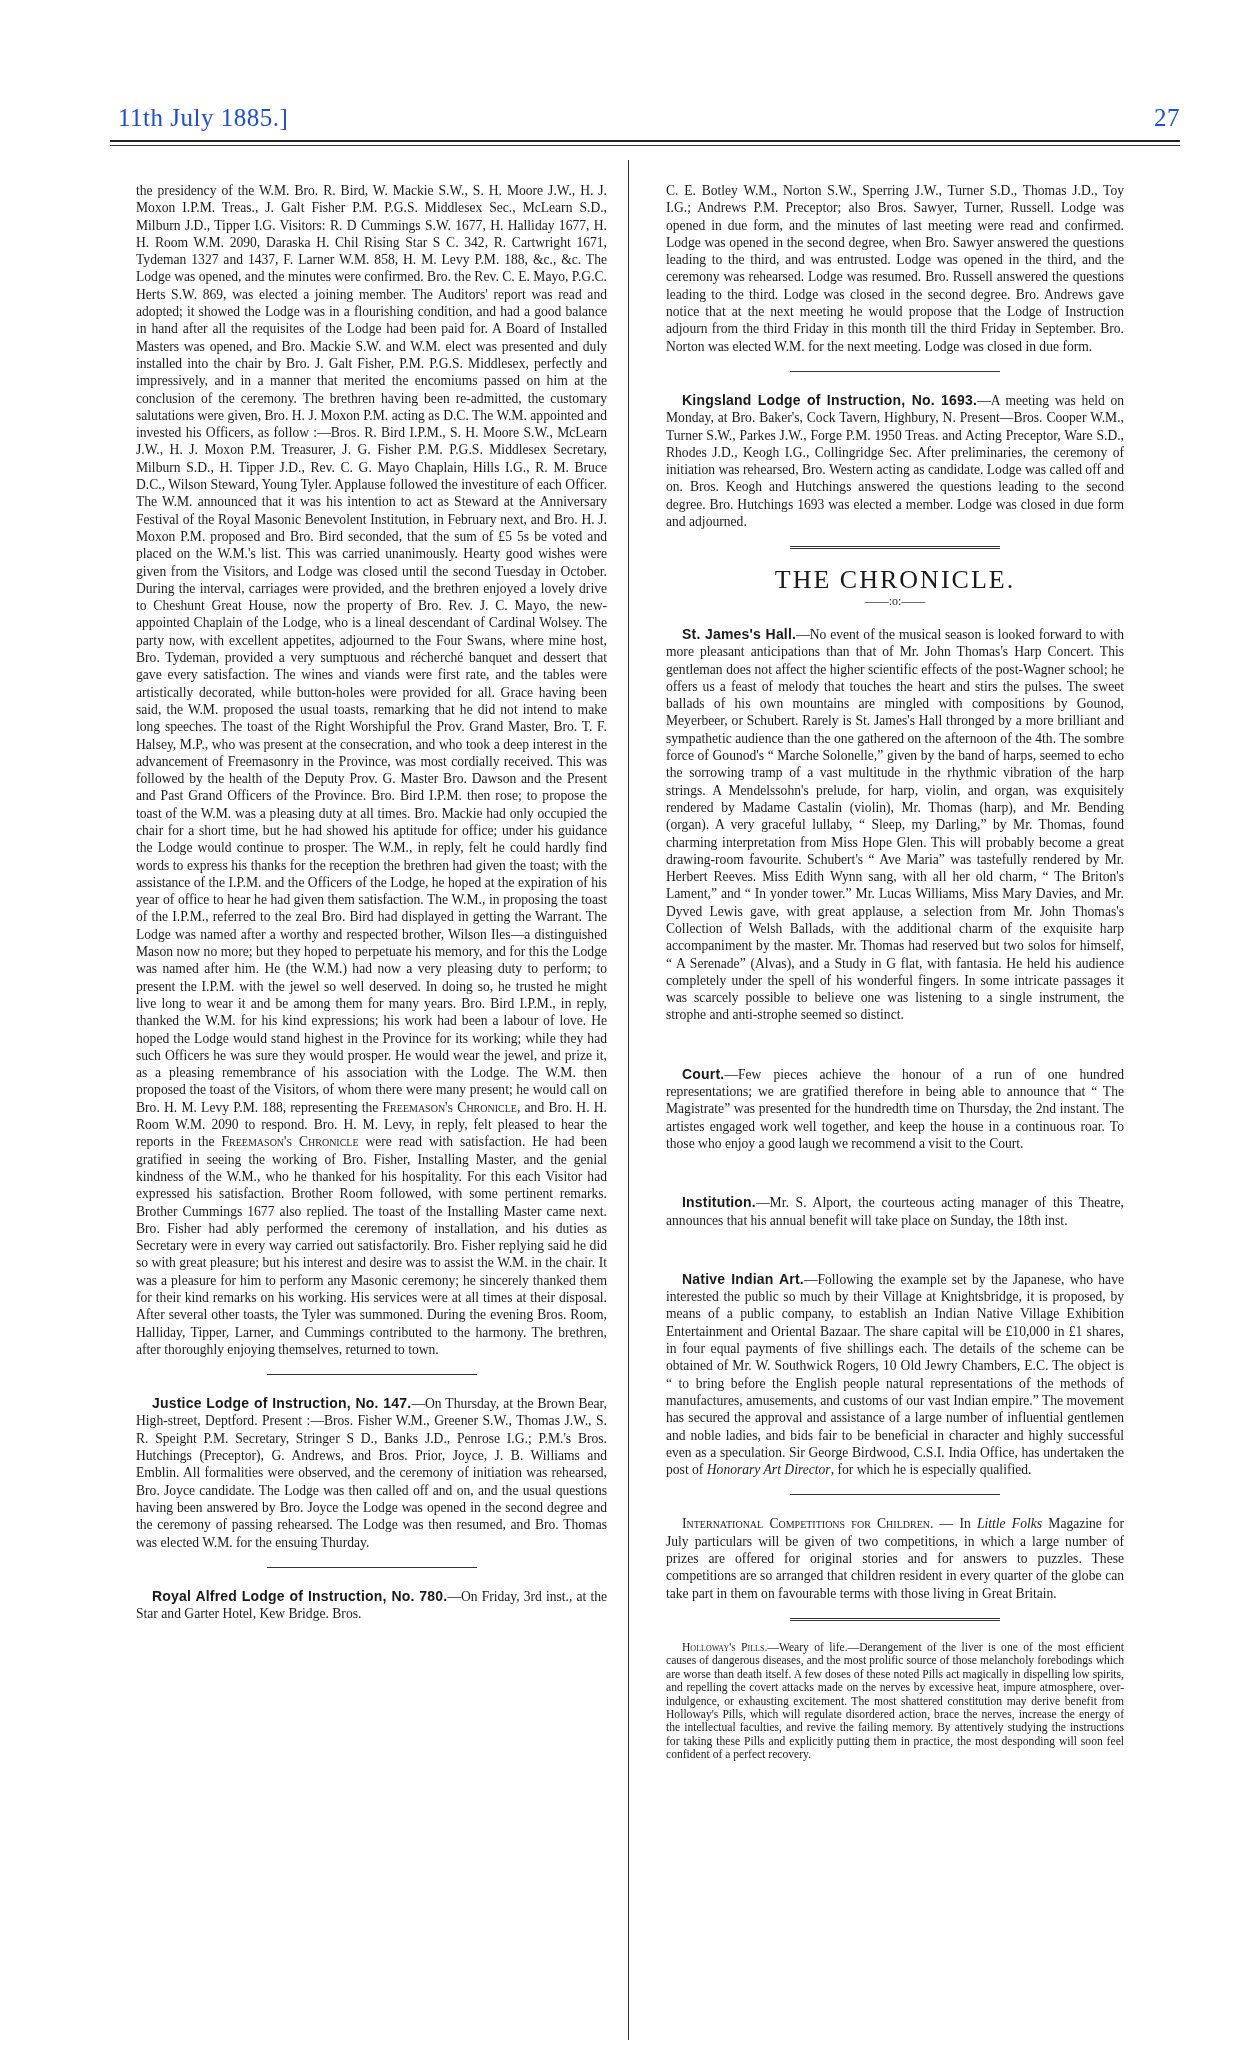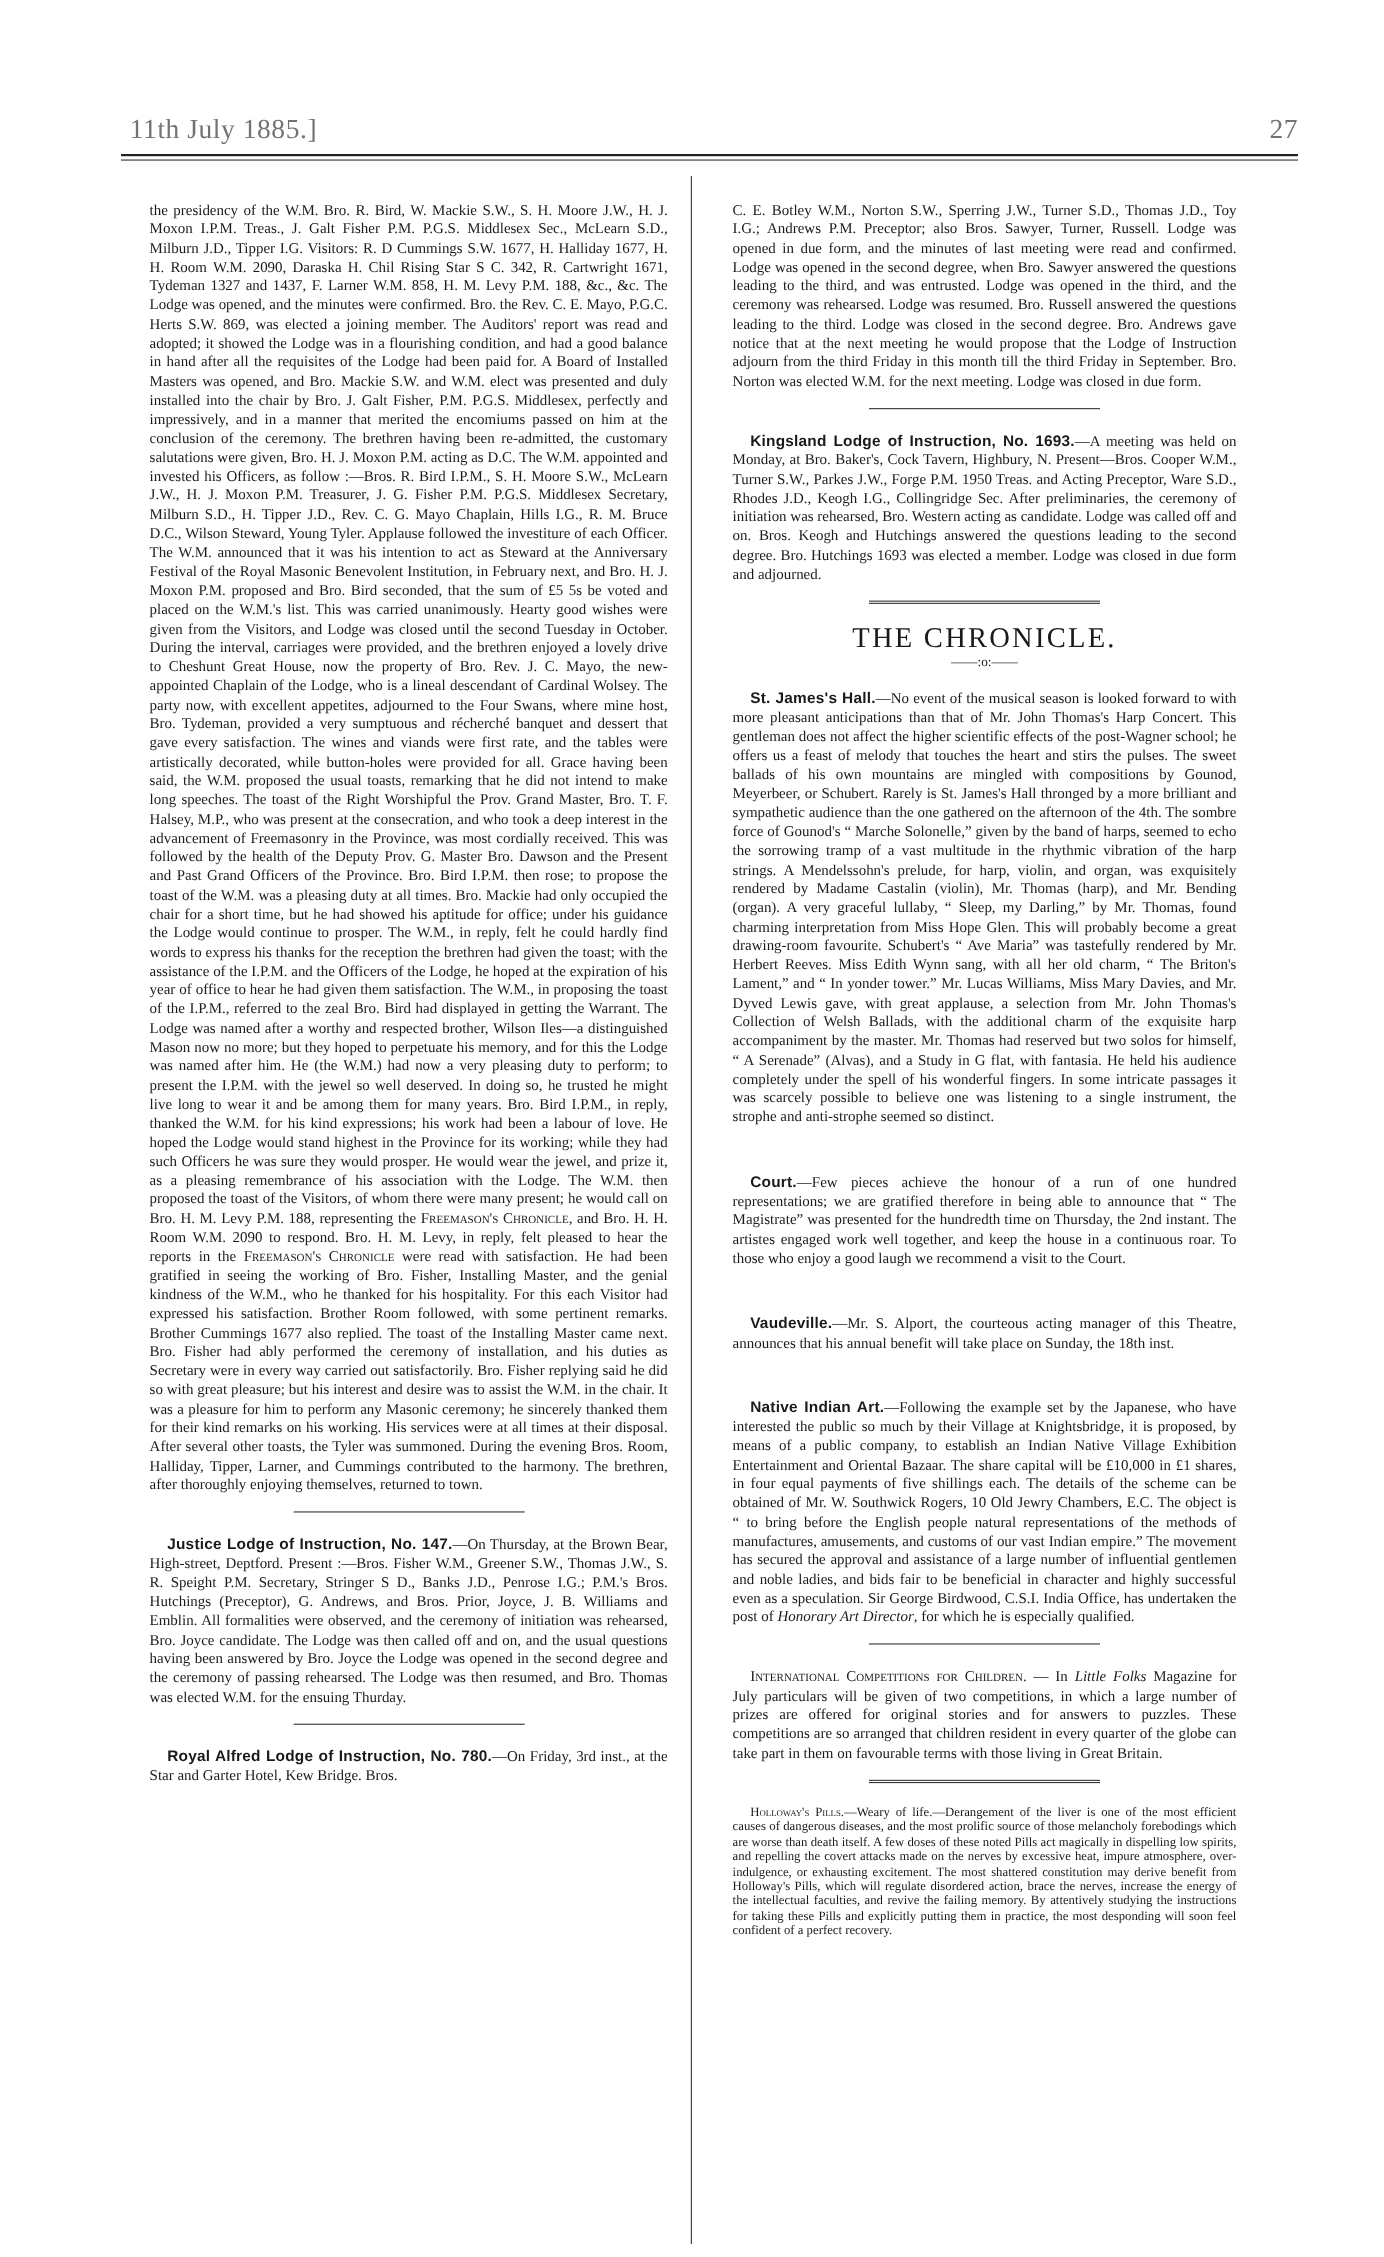--- a/index.html
+++ b/index.html
@@ -1,20 +1,20 @@
 <!DOCTYPE html>
 <html><head>
   <meta charset="utf-8">
   <style>
     html, body { margin: 0; padding: 0; background: #ffffff; }
     body { width: 1258px; height: 2052px; position: relative; overflow: hidden; color: #1a1a1a;
       font-family: "Liberation Serif", "DejaVu Serif", serif; }
     .masthead { position: absolute; top: 104px; left: 118px; width: 1062px; height: 40px; }
     .masthead .date, .masthead .title, .masthead .page {
-      position: absolute; top: 0; font-family: "Liberation Serif", serif; font-size: 25px; letter-spacing: 0.5px; color: #737373; }
+      position: absolute; top: 0; font-family: "Liberation Serif", serif; font-size: 25px; letter-spacing: 0.5px; color: #1d4ed8; }
     .masthead .date { left: 0; }
     .masthead .title { left: 287px; letter-spacing: 1.5px; }
     .masthead .page { right: 0; }
     .rule-top { position: absolute; left: 110px; top: 140px; width: 1070px; height: 0;
       border-top: 2px solid #222; }
     .rule-top2 { position: absolute; left: 110px; top: 145px; width: 1070px; height: 0;
       border-top: 1px solid #333; }
     .col { position: absolute; top: 166px; font-size: 13.6px; line-height: 17.3px; text-align: justify; }
     .col-left { left: 120px; width: 503px; }
     .col-right { left: 650px; width: 490px; }
@@ -80,21 +80,21 @@
 
   <div class="article">
     <p><span class="head">St. James's Hall.</span><span>—No event of the musical season is looked forward to with more pleasant anticipations than that of Mr. John Thomas's Harp Concert. This gentleman does not affect the higher scientific effects of the post-Wagner school; he offers us a feast of melody that touches the heart and stirs the pulses. The sweet ballads of his own mountains are mingled with compositions by Gounod, Meyerbeer, or Schubert. Rarely is St. James's Hall thronged by a more brilliant and sympathetic audience than the one gathered on the afternoon of the 4th. The sombre force of Gounod's “ Marche Solonelle,” given by the band of harps, seemed to echo the sorrowing tramp of a vast multitude in the rhythmic vibration of the harp strings. A Mendelssohn's prelude, for harp, violin, and organ, was exquisitely rendered by Madame Castalin (violin), Mr. Thomas (harp), and Mr. Bending (organ). A very graceful lullaby, “ Sleep, my Darling,” by Mr. Thomas, found charming interpretation from Miss Hope Glen. This will probably become a great drawing-room favourite. Schubert's “ Ave Maria” was tastefully rendered by Mr. Herbert Reeves. Miss Edith Wynn sang, with all her old charm, “ The Briton's Lament,” and “ In yonder tower.” Mr. Lucas Williams, Miss Mary Davies, and Mr. Dyved Lewis gave, with great applause, a selection from Mr. John Thomas's Collection of Welsh Ballads, with the additional charm of the exquisite harp accompaniment by the master. Mr. Thomas had reserved but two solos for himself, “ A Serenade” (Alvas), and a Study in G flat, with fantasia. He held his audience completely under the spell of his wonderful fingers. In some intricate passages it was scarcely possible to believe one was listening to a single instrument, the strophe and anti-strophe seemed so distinct.</span></p>
   </div>
   <div class="gap"></div>
   <div class="article">
     <p><span class="head">Court.</span><span>—Few pieces achieve the honour of a run of one hundred representations; we are gratified therefore in being able to announce that “ The Magistrate” was presented for the hundredth time on Thursday, the 2nd instant. The artistes engaged work well together, and keep the house in a continuous roar. To those who enjoy a good laugh we recommend a visit to the Court.</span></p>
   </div>
   <div class="gap"></div>
   <div class="article">
-    <p><span class="head">Vaudeville.</span><span>—Mr. S. Alport, the courteous acting manager of this Theatre, announces that his annual benefit will take place on Sunday, the 18th inst.</span></p>
+    <p><span class="head">Institution.</span><span>—Mr. S. Alport, the courteous acting manager of this Theatre, announces that his annual benefit will take place on Sunday, the 18th inst.</span></p>
   </div>
   <div class="gap"></div>
   <div class="article">
     <p><span class="head">Native Indian Art.</span><span>—Following the example set by the Japanese, who have interested the public so much by their Village at Knightsbridge, it is proposed, by means of a public company, to establish an Indian Native Village Exhibition Entertainment and Oriental Bazaar. The share capital will be £10,000 in £1 shares, in four equal payments of five shillings each. The details of the scheme can be obtained of Mr. W. Southwick Rogers, 10 Old Jewry Chambers, E.C. The object is “ to bring before the English people natural representations of the methods of manufactures, amusements, and customs of our vast Indian empire.” The movement has secured the approval and assistance of a large number of influential gentlemen and noble ladies, and bids fair to be beneficial in character and highly successful even as a speculation. Sir George Birdwood, C.S.I. India Office, has undertaken the post of </span><span class="it">Honorary Art Director</span><span>, for which he is especially qualified.</span></p>
   </div>
 
   <div class="sep"></div>
 
   <div class="article">
     <p><span class="sc">International Competitions for Children.</span><span> — In </span><span class="it">Little Folks</span><span> Magazine for July particulars will be given of two competitions, in which a large number of prizes are offered for original stories and for answers to puzzles. These competitions are so arranged that children resident in every quarter of the globe can take part in them on favourable terms with those living in Great Britain.</span></p>

